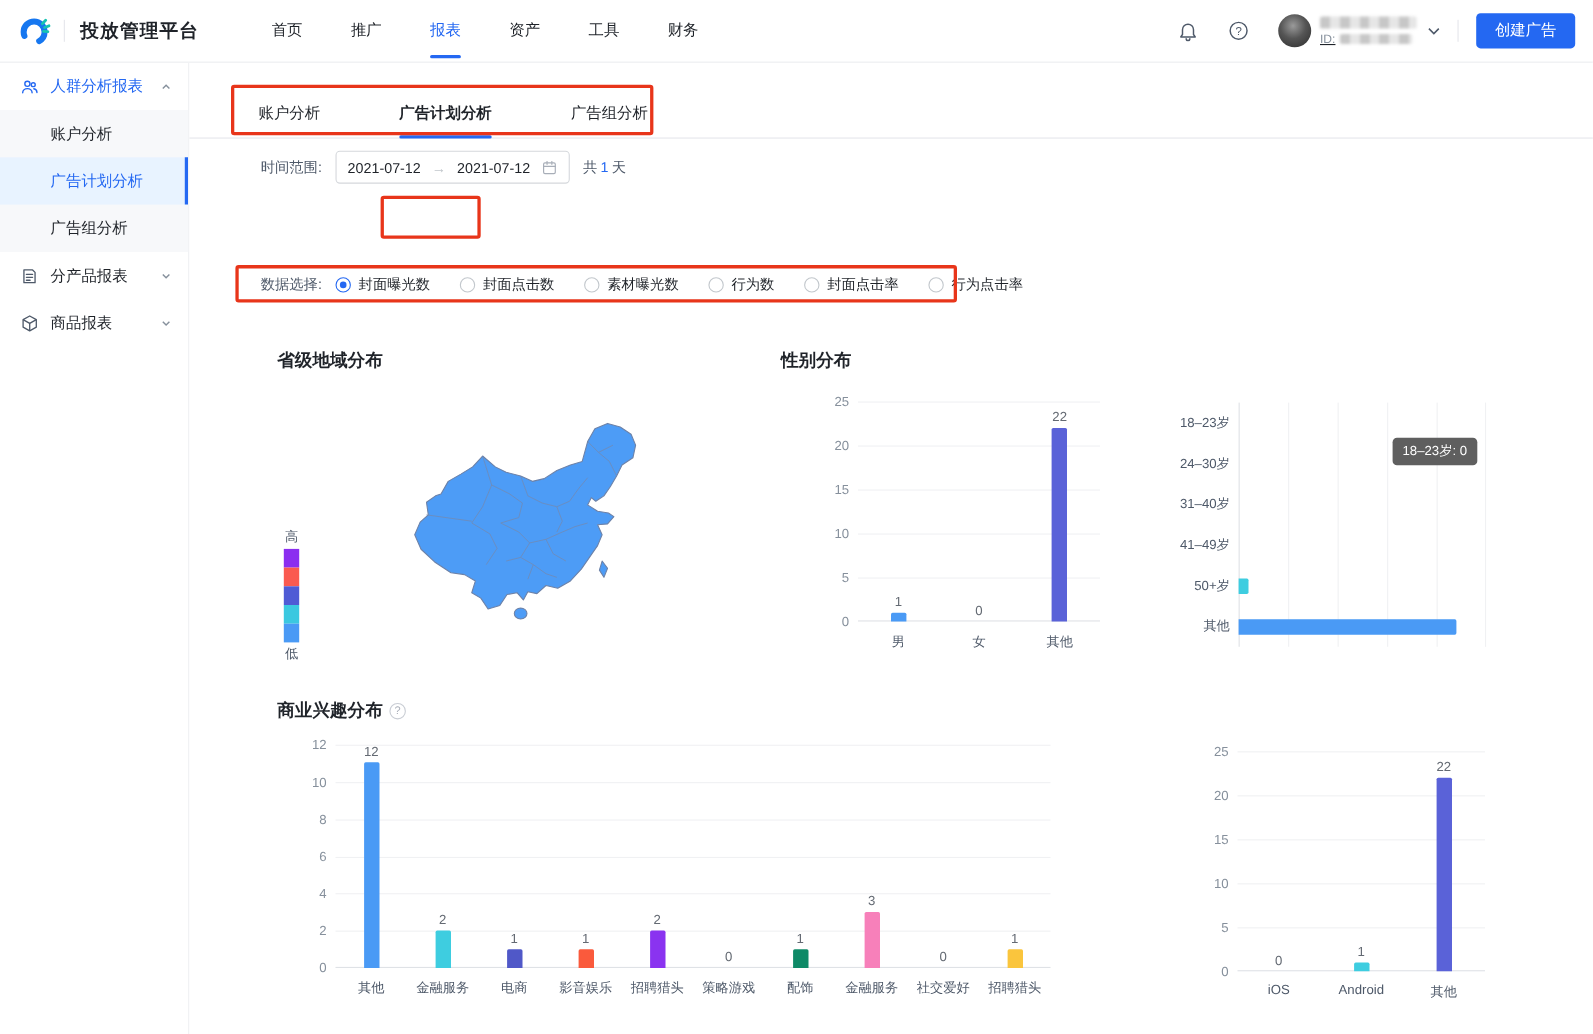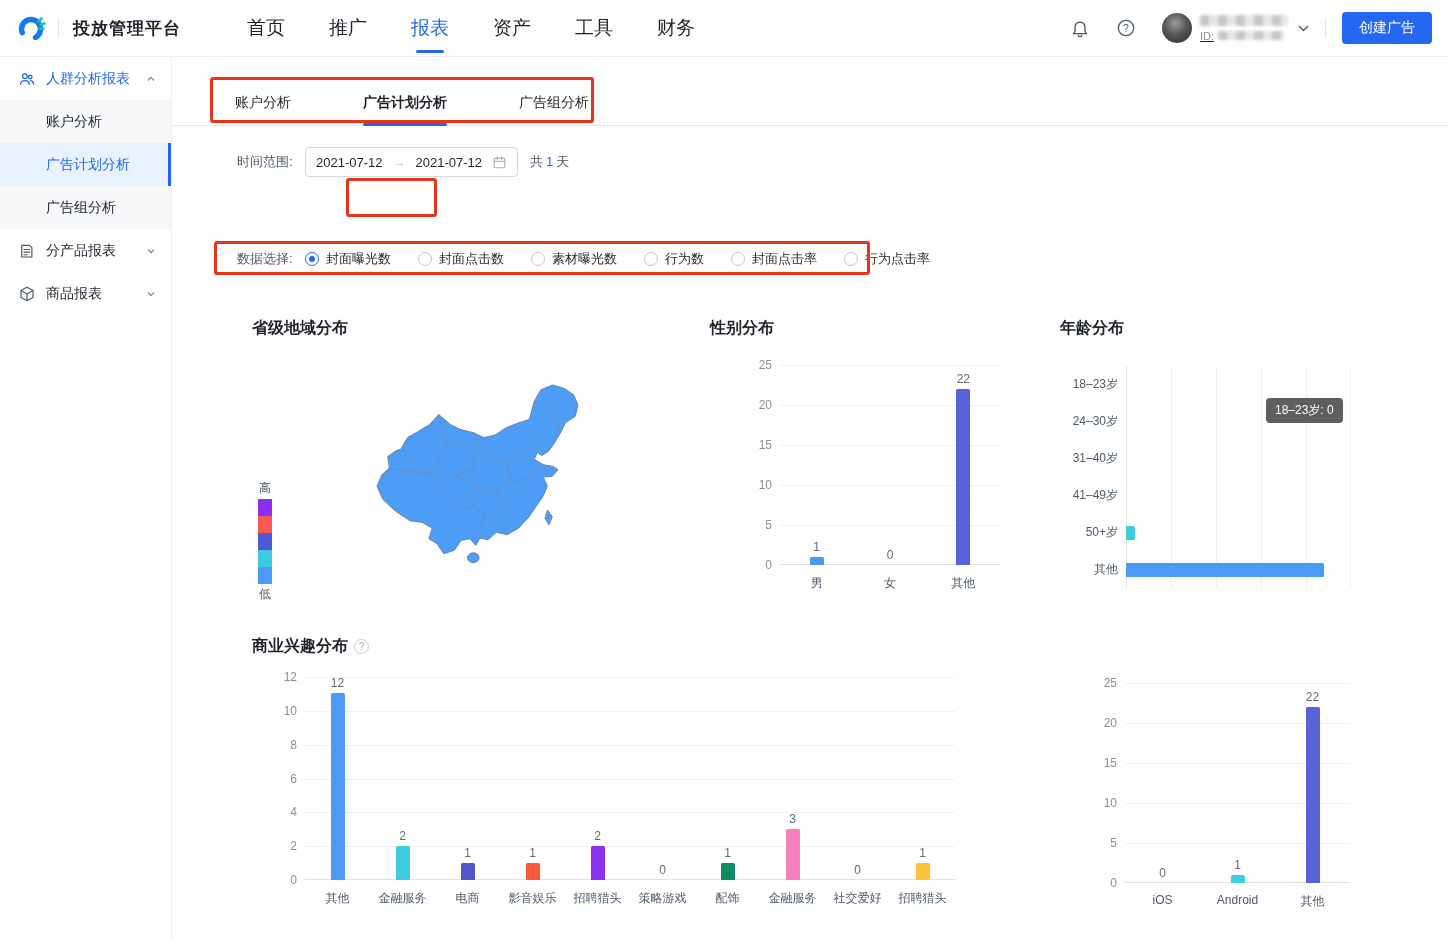--- a/index.html
+++ b/index.html
@@ -12,21 +12,21 @@
     font-family:"Liberation Sans","DejaVu Sans",sans-serif;color:var(--text-dark);}
   svg{display:block;}
 
   
   .header{position:absolute;top:0;left:0;width:1448px;height:57px;background:#fff;
     border-bottom:1px solid #ebedf0;display:flex;align-items:center;padding:0 16px;z-index:10;}
   .logo{width:32px;height:32px;}
   .hdr-divider{width:1px;height:20px;background:var(--line);margin:0 14px 0 10px;}
   .brand{font-size:17px;font-weight:700;letter-spacing:1px;}
   .nav{display:flex;height:100%;margin-left:66px;gap:44px;align-items:stretch;}
-  .nav-item{display:flex;align-items:center;font-size:19px;color:var(--text-dark);cursor:pointer;position:relative;}
+  .nav-item{display:flex;align-items:center;font-size:14px;color:var(--text-dark);cursor:pointer;position:relative;}
   .nav-item.active{color:var(--brand);font-weight:400;}
   .nav-item.active::after{content:"";position:absolute;left:50%;transform:translateX(-50%);
     bottom:3px;width:28px;height:3px;border-radius:2px;background:var(--brand);}
   .hdr-right{margin-left:auto;display:flex;align-items:center;}
   .hicon{width:20px;height:20px;margin-left:26px;cursor:pointer;}
   .avatar{width:30px;height:30px;border-radius:50%;margin-left:26px;
     background:radial-gradient(circle at 45% 35%,#9a9a9a 0%,#555 45%,#2b2b2b 100%);flex:none;}
   .userblock{margin-left:8px;display:flex;flex-direction:column;gap:4px;text-decoration:underline;}
   .blur{border-radius:2px;filter:blur(1.4px);
     background:repeating-linear-gradient(90deg,#c7c7c7 0 9px,#e6e6e6 9px 18px);}
@@ -56,21 +56,21 @@
   .tab.active{font-weight:700;}
   .tab.active::after{content:"";position:absolute;left:0;right:0;bottom:-1px;height:3px;
     background:var(--brand);border-radius:2px;}
 
   .anno{position:absolute;border:3px solid var(--anno);border-radius:3px;pointer-events:none;z-index:8;}
   .anno-tabs{left:38px;top:20px;width:384px;height:46px;}
   .anno-custom{left:174px;top:121px;width:91px;height:39px;}
   .anno-metric{left:42px;top:184px;width:656px;height:34px;}
 
   .frow{position:absolute;left:65px;display:flex;align-items:center;font-size:13px;}
-  .frow-date{top:90px;height:30px;}
+  .frow-date{top:80px;height:30px;}
   .frow-plan{top:126px;height:30px;}
   .frow-metric{top:190px;height:24px;}
   .flabel{width:68px;color:var(--text-gray);flex:none;}
   .datebox{height:30px;border:1px solid #d5d8dc;border-radius:4px;display:flex;align-items:center;
     padding:0 10px;gap:10px;cursor:pointer;}
   .datebox .dt{color:var(--text-dark);}
   .datebox .arr{color:#c2c7cc;}
   .days{margin-left:12px;color:var(--text-gray);}
   .days b{color:var(--brand);font-weight:400;margin:0 3px;}
   .chip{height:28px;line-height:28px;padding:0 13px;background:#e9f3ff;color:var(--brand);
@@ -374,23 +374,20 @@
         </div>
       </div>
     <div class="cats cats-gender">
         <div class="cat">男</div>
         <div class="cat">女</div>
         <div class="cat">其他</div>
       </div>
   </div>
 
   <div class="panel panel-age">
-    <h3>
-        <span>年龄分布</span>
-      </h3>
     <div class="hlabels">
         <div class="hlab">18–23岁</div>
         <div class="hlab">24–30岁</div>
         <div class="hlab">31–40岁</div>
         <div class="hlab">41–49岁</div>
         <div class="hlab">50+岁</div>
         <div class="hlab">其他</div>
       </div>
     <div class="hplot">
       <div class="tooltip">18–23岁: 0</div>

